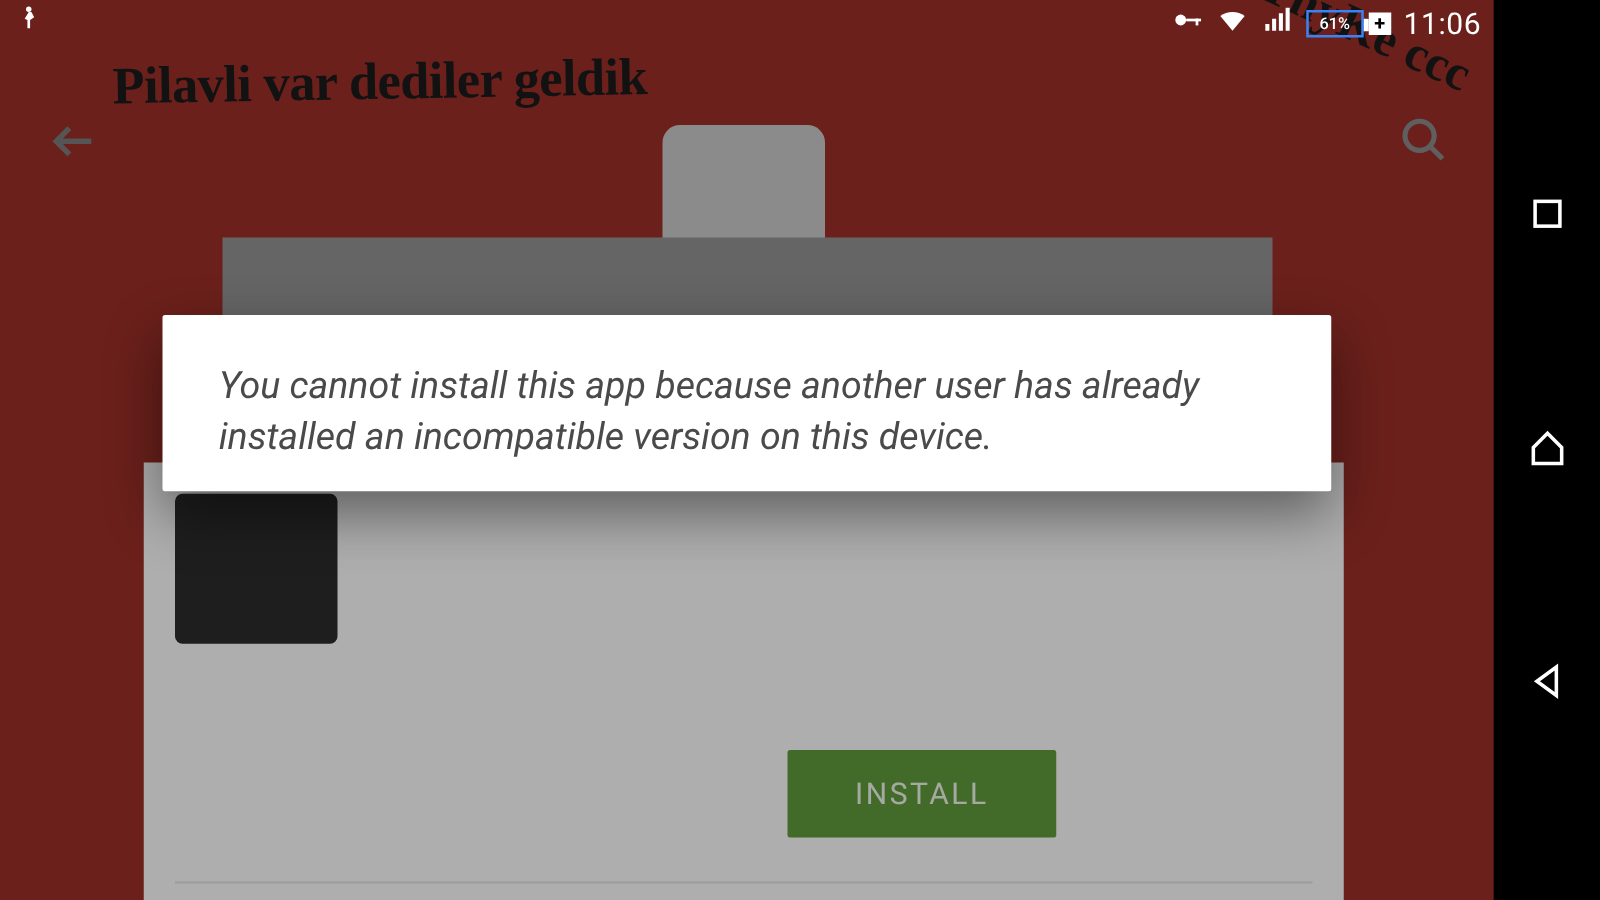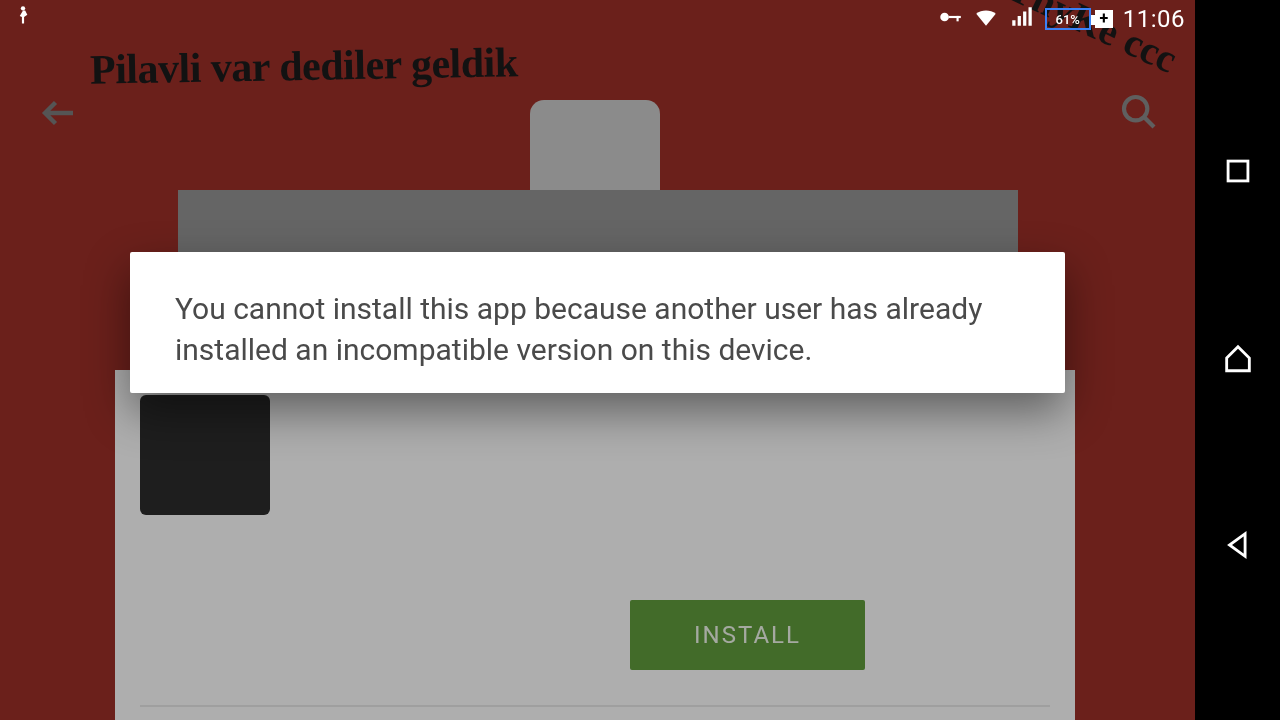--- a/index.html
+++ b/index.html
@@ -27,29 +27,29 @@
   .back-arrow { position: absolute; top: 92px; left: 38px; }
   .back-arrow svg { width: 42px; height: 42px; stroke: #7a7a7a; fill:none; stroke-width:2.5; }
   .search-icon { position: absolute; top: 92px; right: 36px; }
   .search-icon svg { width: 40px; height: 40px; stroke: #888; fill:none; stroke-width:2.5; }
 
   
   .hero { position: absolute; top: 100px; left: 530px; width: 130px; height: 100px; background: #c7c7c7; border-radius: 14px 14px 0 0; }
   .hero-panel { position: absolute; top: 190px; left: 178px; width: 840px; height: 370px; background: #919191; }
   .app-card { position: absolute; top: 370px; left: 115px; width: 960px; height: 350px; background: #f9f9f9; }
   .app-icon-ghost { position: absolute; top: 395px; left: 140px; width: 130px; height: 120px; background: #2b2b2b; border-radius: 6px; }
-  .install-btn { position: absolute; top: 600px; left: 630px; width: 235px; height: 70px; background: #5f9a3c; color: #ecf3e7; display:flex; align-items:center; justify-content:center; font-size: 24px; letter-spacing: 2px; font-weight: 400; border-radius: 2px; }
+  .install-btn { position: absolute; top: 600px; left: 630px; width: 215px; height: 70px; background: #5f9a3c; color: #ecf3e7; display:flex; align-items:center; justify-content:center; font-size: 24px; letter-spacing: 2px; font-weight: 400; border-radius: 2px; }
   .divider-line { position:absolute; top: 705px; left: 140px; width: 910px; height: 2px; background: #e4e4e4; }
 
   
   .scrim { position:absolute; inset:0; background: rgba(0,0,0,0.30); }
 
   
   .dialog { position: absolute; top: 252px; left: 130px; width: 935px; background: #fff; border-radius: 2px; box-shadow: 0 18px 45px rgba(0,0,0,0.45); padding: 36px 45px 22px 45px; }
-  .dialog-msg { font-size: 30px; line-height: 1.38; color: #4a4a4a; font-weight: 400; }
+  .dialog-msg { font-size: 30px; line-height: 1.38; color: #4a4a4a; font-weight: 400; font-style: italic; }
   .dialog-actions { display:flex; justify-content:flex-end; margin-top: 34px; }
   .ok-btn { font-size: 26px; font-weight: 500; color: #009a76; letter-spacing: 0.5px; padding: 10px 14px; cursor: pointer; }
 </style>
 </head>
 <body>
 
 <div class="screen">
 
   <div class="hero"></div>
   <div class="hero-panel"></div>

